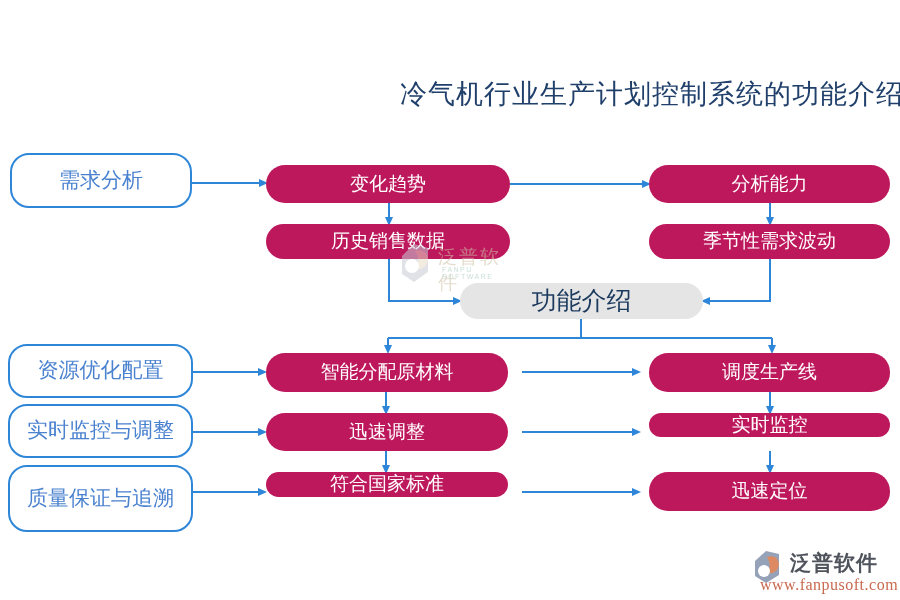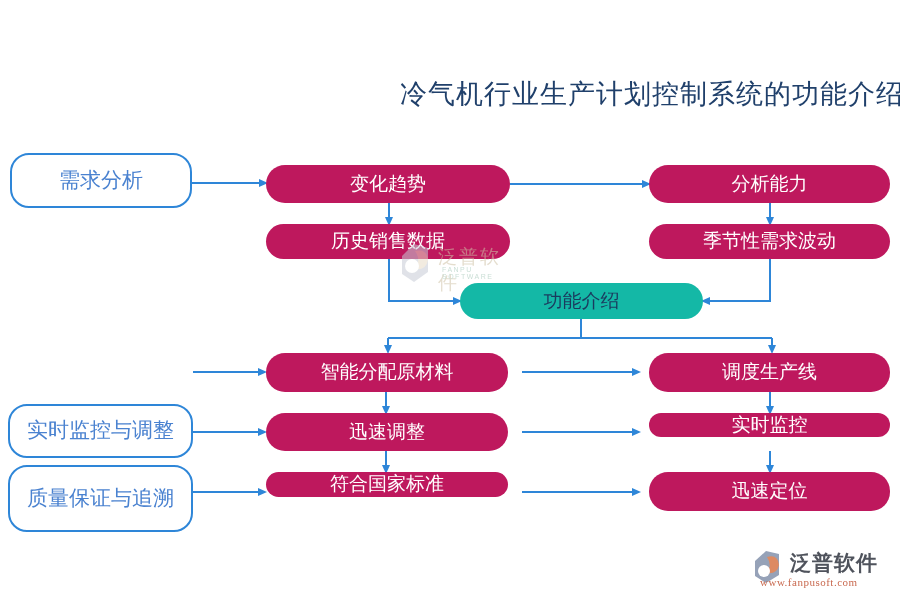--- a/index.html
+++ b/index.html
@@ -4,32 +4,32 @@
 <style>
   html,body{margin:0;padding:0;background:#fff;}
   #page{position:relative;width:900px;height:600px;background:#ffffff;overflow:hidden;
         font-family:"Liberation Serif",serif;}
   #title{position:absolute;left:4px;top:76px;width:900px;text-align:right;
          font-size:27px;letter-spacing:1px;color:#20406b;}
   .node{position:absolute;display:flex;align-items:center;justify-content:center;
         box-sizing:border-box;text-align:center;line-height:1.1;border-radius:19px;}
   .wbox{background:#ffffff;border:2px solid #2e86d8;color:#4a82d0;font-size:21px;}
   .bbox{background:#be185d;color:#ffffff;font-size:19px;}
-  .gbox{background:#14b8a6;color:#1b3a5e;font-size:19px;}
+  .gbox{background:#e5e5e5;color:#1b3a5e;font-size:25px;}
   svg.overlay{position:absolute;left:0;top:0;pointer-events:none;}
   
   .wm-center{position:absolute;left:398px;top:242px;width:120px;height:42px;opacity:0.55;}
   .wm-center .wm-name{position:absolute;left:40px;top:2px;font-size:19px;color:#cfc2a6;letter-spacing:2px;}
   .wm-center .wm-sub{position:absolute;left:44px;top:24px;font-size:7px;color:#9fc4b4;
                      letter-spacing:1.5px;font-family:"Liberation Sans",sans-serif;}
   
   .brand{position:absolute;left:750px;top:548px;width:150px;height:45px;}
   .brand .brand-name{position:absolute;left:40px;top:1px;font-size:21px;font-weight:bold;
                      color:#4f535c;letter-spacing:1px;}
-  .brand .brand-url{position:absolute;left:10px;top:28px;font-size:11px;color:#c96a50;
+  .brand .brand-url{position:absolute;left:10px;top:28px;font-size:16px;color:#c96a50;
                     letter-spacing:0.5px;}
 </style>
 </head>
 <body>
 
 <div id="page">
 
   <div id="title">冷气机行业生产计划控制系统的功能介绍</div>
 
   <svg class="overlay" width="900" height="600" viewBox="0 0 900 600">
@@ -56,20 +56,21 @@
       <path d="M522,432 H634" marker-end="url(#ar)"></path>
       <path d="M522,492 H634" marker-end="url(#ar)"></path>
       <path d="M386,392 V408" marker-end="url(#ar)"></path>
       <path d="M386,451 V467" marker-end="url(#ar)"></path>
       <path d="M770,392 V408" marker-end="url(#ar)"></path>
       <path d="M770,451 V467" marker-end="url(#ar)"></path>
     </g>
   </svg>
 
   <div class="node wbox" style="left:10px;top:153px;width:182px;height:55px;">需求分析</div>
+  <div class="node wbox" style="left:8px;top:344px;width:185px;height:54px;">资源优化配置</div>
   <div class="node wbox" style="left:8px;top:404px;width:185px;height:54px;">实时监控与调整</div>
   <div class="node wbox" style="left:8px;top:465px;width:185px;height:67px;">质量保证与追溯</div>
 
   <div class="node bbox" style="left:266px;top:165px;width:244px;height:38px;">变化趋势</div>
   <div class="node bbox" style="left:266px;top:224px;width:244px;height:35px;">历史销售数据</div>
   <div class="node bbox" style="left:266px;top:353px;width:242px;height:39px;">智能分配原材料</div>
   <div class="node bbox" style="left:266px;top:413px;width:242px;height:38px;">迅速调整</div>
   <div class="node bbox" style="left:266px;top:472px;width:242px;height:25px;">符合国家标准</div>
 
   <div class="node bbox" style="left:649px;top:165px;width:241px;height:38px;">分析能力</div>

